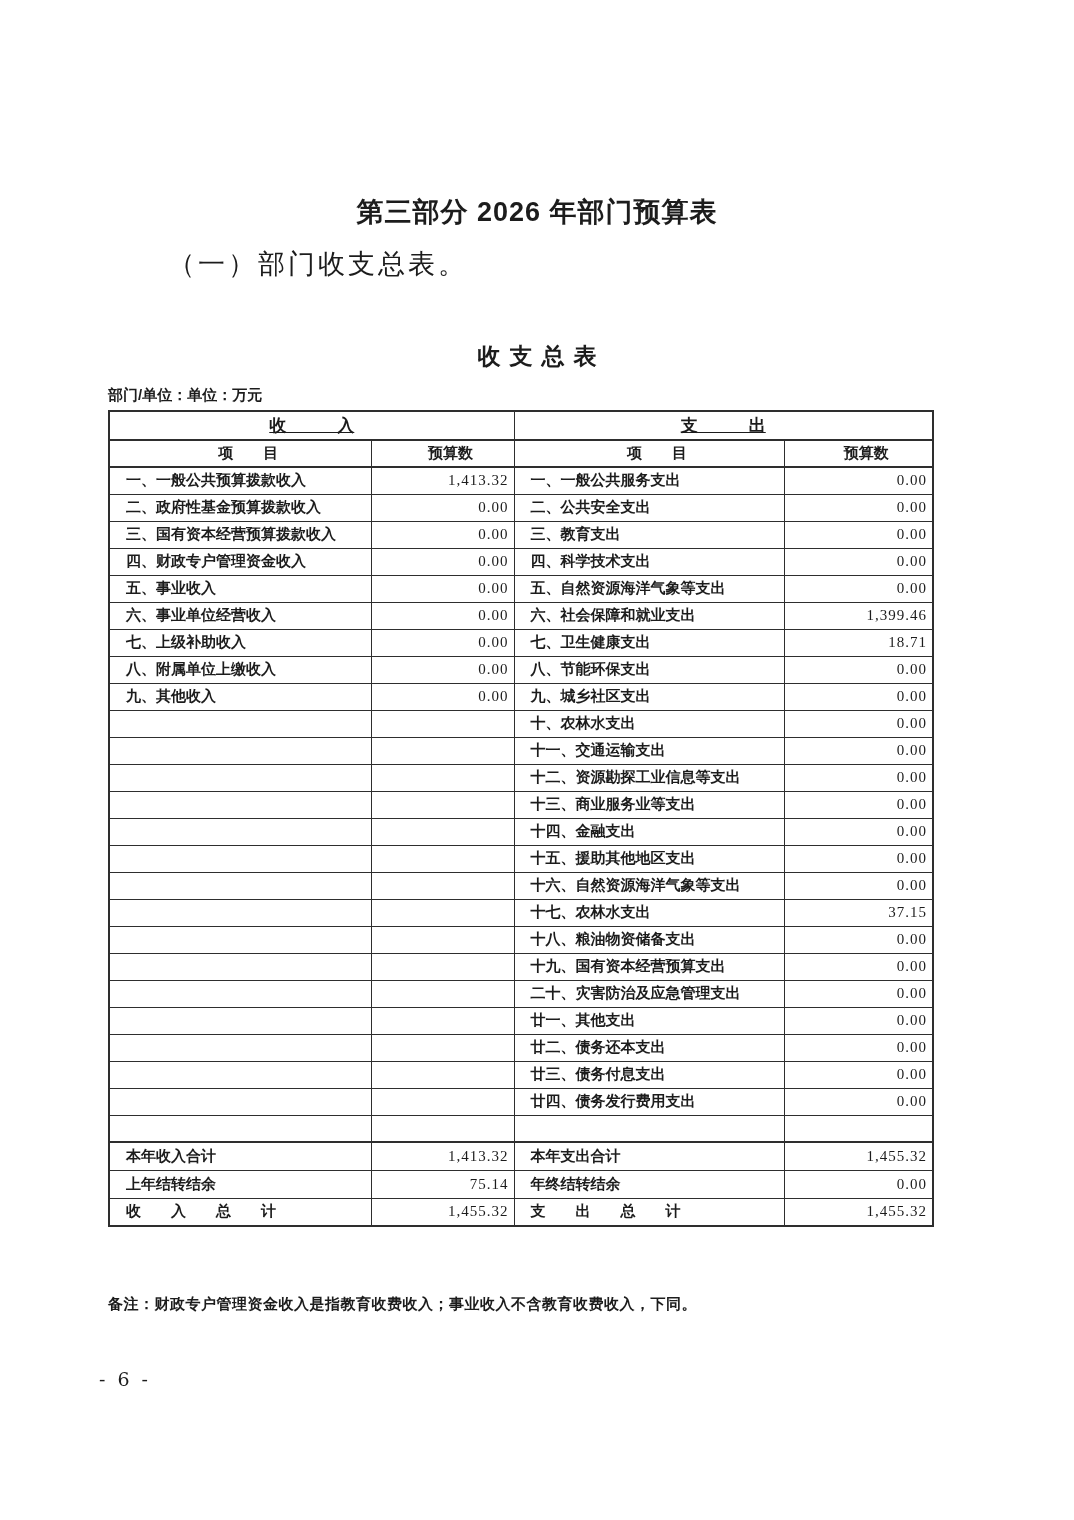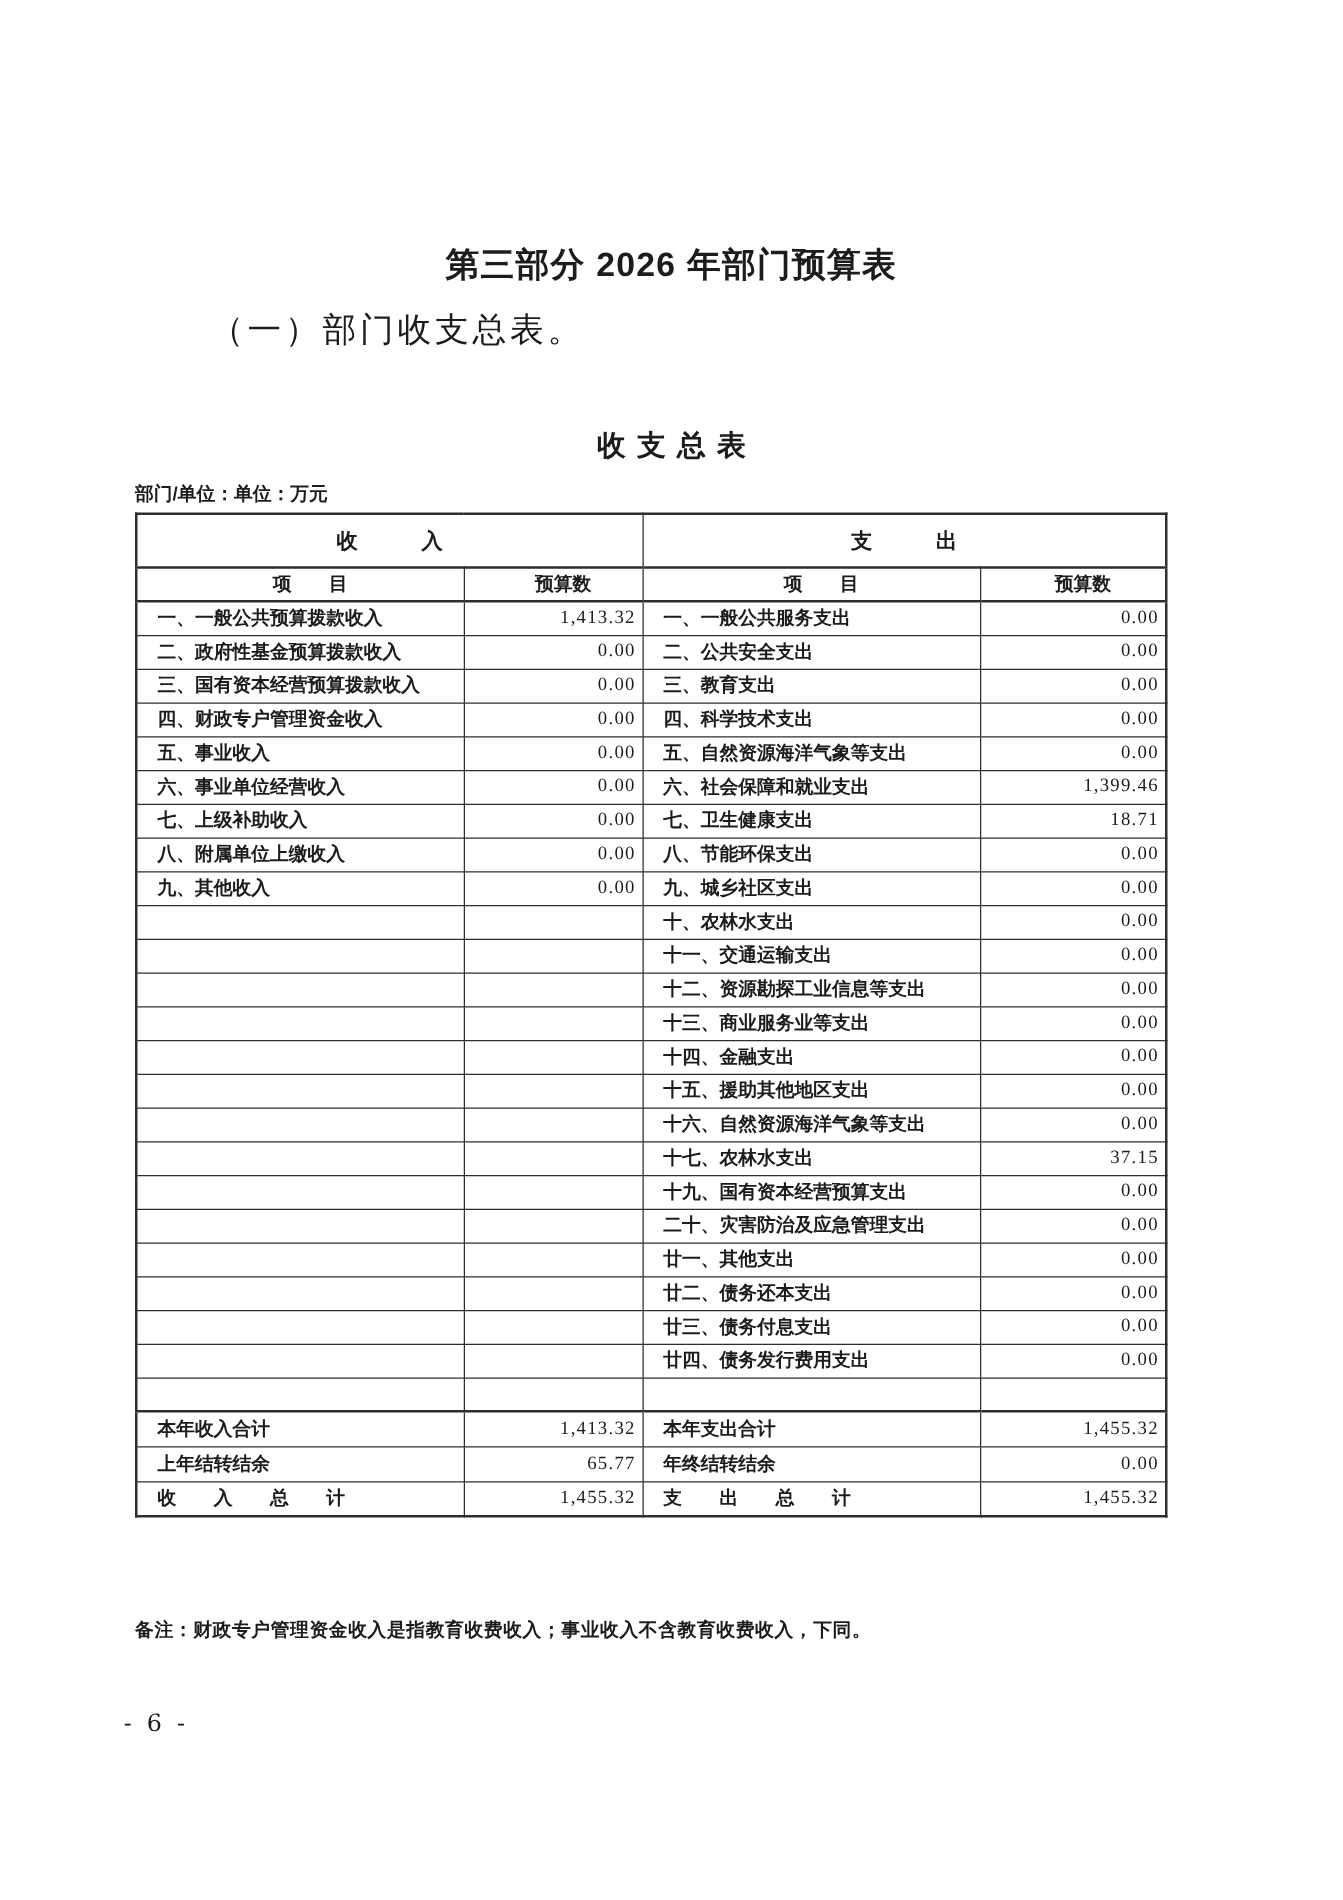--- a/index.html
+++ b/index.html
@@ -38,22 +38,23 @@
     width: 824px;
     border: 2px solid #2e2e2e;
   }
   table.budget th, table.budget td {
     border: 1px solid #2e2e2e;
     overflow: hidden; white-space: nowrap;
     vertical-align: middle;
   }
   tr.group-header-row th {
     font-size: 17px; font-weight: bold;
-    height: 43px; text-align: center;
+    height: 29px; text-align: center;
     border-bottom: 2px solid #2e2e2e;
+    text-decoration: underline;
   }
   tr.column-header-row th {
     font-size: 15px; font-weight: bold;
     height: 27px; text-align: center;
     border-bottom: 2px solid #2e2e2e;
     padding-left: 16px;
   }
   tbody td { height: 27px; }
   td.item-cell {
     font-size: 15px; font-weight: bold;
@@ -211,20 +212,26 @@
         </tr>
         <tr>
           <td class="item-cell"></td>
           <td class="value-cell"></td>
           <td class="item-cell">十七、农林水支出</td>
           <td class="value-cell">37.15</td>
         </tr>
         <tr>
           <td class="item-cell"></td>
           <td class="value-cell"></td>
+          <td class="item-cell">十八、粮油物资储备支出</td>
+          <td class="value-cell">0.00</td>
+        </tr>
+        <tr>
+          <td class="item-cell"></td>
+          <td class="value-cell"></td>
           <td class="item-cell">十九、国有资本经营预算支出</td>
           <td class="value-cell">0.00</td>
         </tr>
         <tr>
           <td class="item-cell"></td>
           <td class="value-cell"></td>
           <td class="item-cell">二十、灾害防治及应急管理支出</td>
           <td class="value-cell">0.00</td>
         </tr>
         <tr>
@@ -258,21 +265,21 @@
           <td class="value-cell"></td>
         </tr>
         <tr class="summary first-summary">
           <td class="item-cell">本年收入合计</td>
           <td class="value-cell">1,413.32</td>
           <td class="item-cell">本年支出合计</td>
           <td class="value-cell">1,455.32</td>
         </tr>
         <tr class="summary">
           <td class="item-cell">上年结转结余</td>
-          <td class="value-cell">65.77</td>
+          <td class="value-cell">75.14</td>
           <td class="item-cell">年终结转结余</td>
           <td class="value-cell">0.00</td>
         </tr>
         <tr class="summary">
           <td class="item-cell">收　　入　　总　　计</td>
           <td class="value-cell">1,455.32</td>
           <td class="item-cell">支　　出　　总　　计</td>
           <td class="value-cell">1,455.32</td>
         </tr>
       </tbody>

